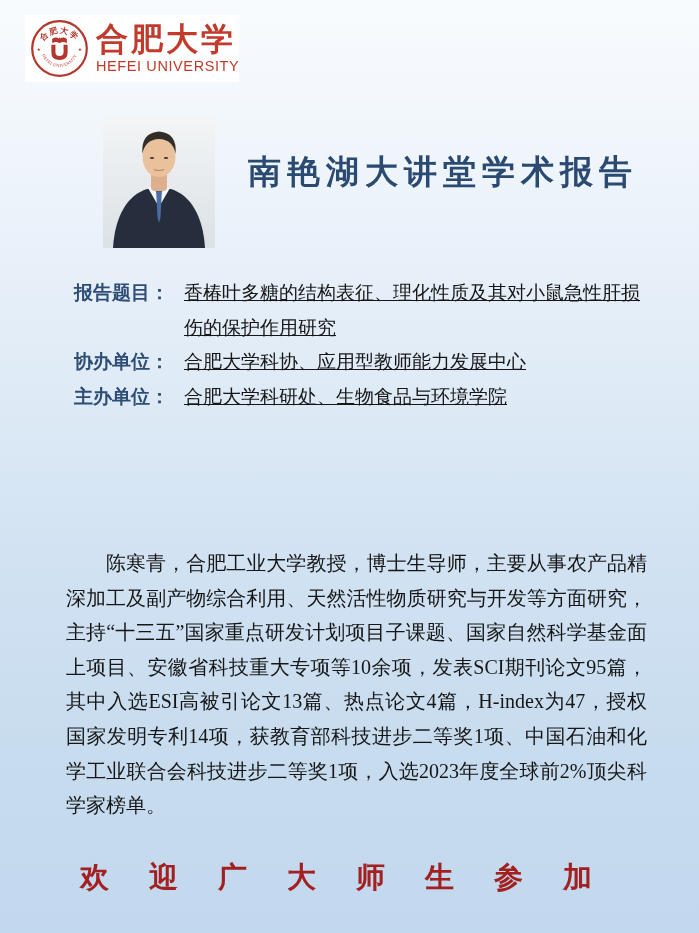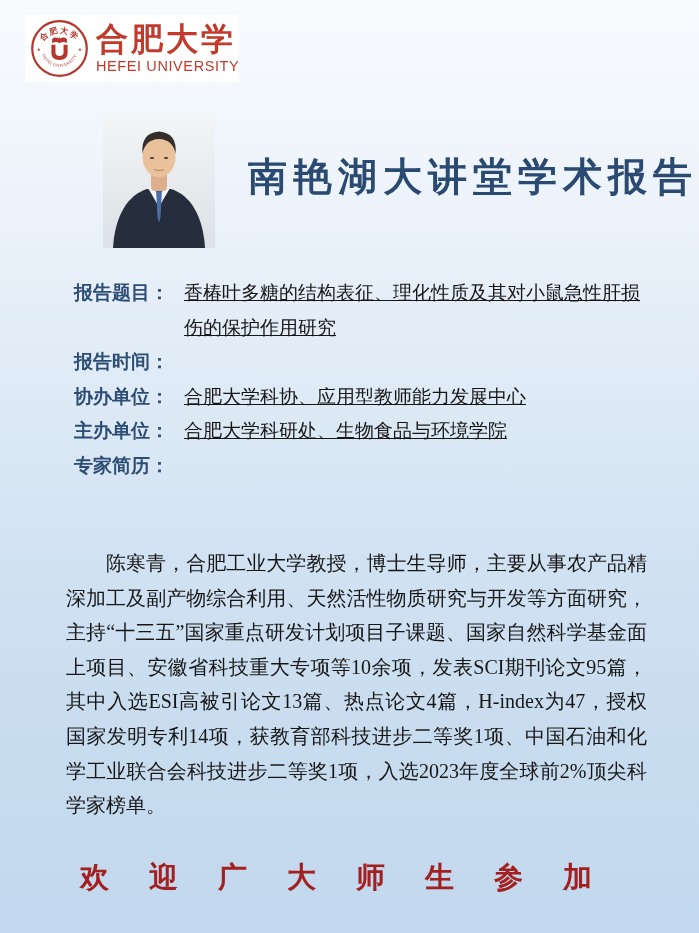--- a/index.html
+++ b/index.html
@@ -27,21 +27,21 @@
   }
   .logo-en{
     font-size:14.5px;color:#c23a2b;letter-spacing:0.6px;margin-top:1px;
     font-family:"Liberation Sans","DejaVu Sans",sans-serif;white-space:nowrap;
   }
   
   .photo{position:absolute;left:103px;top:117px;width:112px;height:131px;}
   
   .title{
     position:absolute;left:248px;top:150px;margin:0;
-    font-size:39px;font-weight:bold;color:#2a4a71;
+    font-size:33px;font-weight:bold;color:#2a4a71;
     letter-spacing:6px;white-space:nowrap;
   }
   
   .info{
     position:absolute;left:74px;top:276px;width:580px;
     font-size:19px;line-height:34.5px;
   }
   .info-row{display:flex;align-items:flex-start;}
   .info-label{flex:0 0 110px;color:#2d4d74;font-weight:bold;white-space:nowrap;}
   .info-value{flex:1;color:#161616;text-decoration:underline;}
@@ -111,33 +111,28 @@
   </svg>
 
   <h1 class="title">南艳湖大讲堂学术报告</h1>
 
   <div class="info">
     <div class="info-row">
       <span class="info-label">报告题目：</span>
       <span class="info-value">香椿叶多糖的结构表征、理化性质及其对小鼠急性肝损伤的保护作用研究</span>
     </div>
     <div class="info-row">
-      <span class="info-label">报告时间：</span>
     </div>
     <div class="info-row">
       <span class="info-label">协办单位：</span>
       <span class="info-value">合肥大学科协、应用型教师能力发展中心</span>
     </div>
     <div class="info-row">
       <span class="info-label">主办单位：</span>
       <span class="info-value">合肥大学科研处、生物食品与环境学院</span>
-    </div>
-    <div class="info-row">
-      <span class="info-label">专家简历：</span>
-      <span class="info-value"></span>
     </div>
   </div>
 
   <p class="bio">陈寒青，合肥工业大学教授，博士生导师，主要从事农产品精深加工及副产物综合利用、天然活性物质研究与开发等方面研究，主持“十三五”国家重点研发计划项目子课题、国家自然科学基金面上项目、安徽省科技重大专项等10余项，发表SCI期刊论文95篇，其中入选ESI高被引论文13篇、热点论文4篇，H-index为47，授权国家发明专利14项，获教育部科技进步二等奖1项、中国石油和化学工业联合会科技进步二等奖1项，入选2023年度全球前2%顶尖科学家榜单。</p>
 
   <div class="footer">欢迎广大师生参加</div>
 
 </div>
 
 </body></html>

